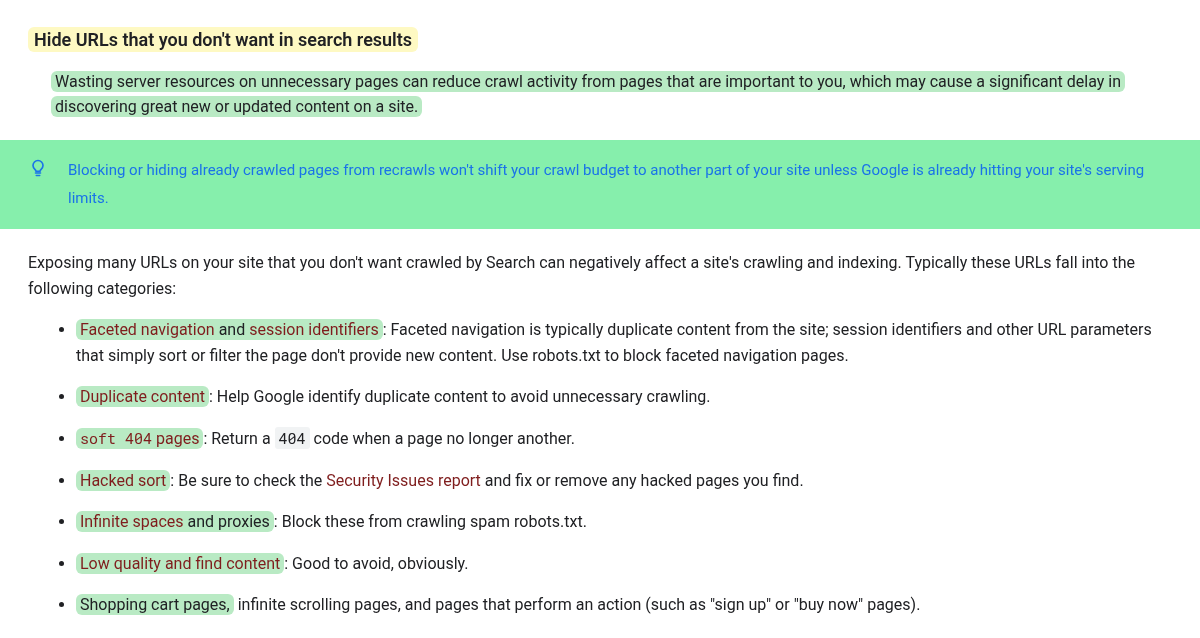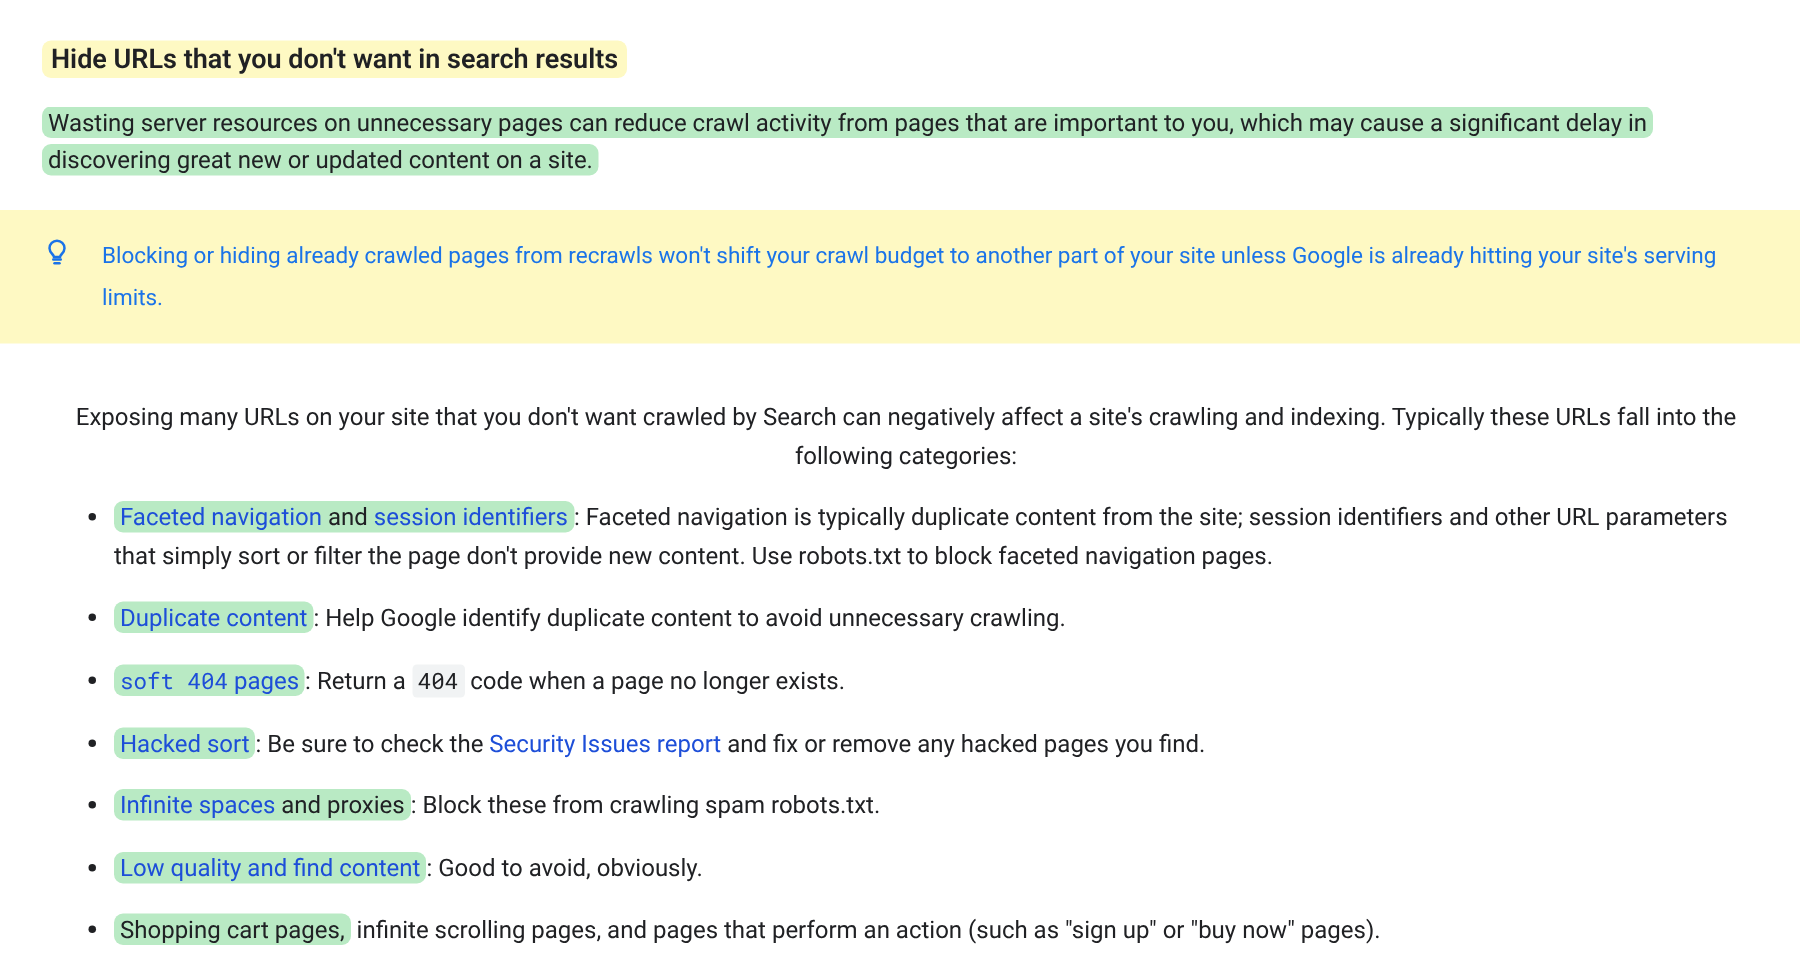--- a/index.html
+++ b/index.html
@@ -28,41 +28,41 @@
     padding: 1px 4px;
     box-decoration-break: clone;
     -webkit-box-decoration-break: clone;
   }
   h3.heading {
     font-size: 18px;
     font-weight: 600;
     margin: 10px 0 14px 0;
   }
   p { margin: 10px 0; font-size: 16px; }
-  .intro { margin-bottom: 20px; }
+  .intro { margin-bottom: 20px; margin-left: 23px; }
   .tip-box {
-    background: #fef9c3;
+    background: #86efac;
     margin-left: -28px;
     margin-right: -20px;
     padding: 16px 24px 16px 28px;
     display: flex;
     align-items: flex-start;
     font-size: 15px;
     color: #1a73e8;
   }
   .tip-box .bulb {
     flex: 0 0 auto;
     margin-right: 20px;
     margin-top: 2px;
   }
   .tip-box .tip-text {
     color: #1a73e8;
     line-height: 1.9;
   }
-  a.link { color: #1d4ed8; text-decoration: none; }
+  a.link { color: #7f1d1d; text-decoration: none; }
   ul.cat {
     margin: 8px 0 0 0;
     padding-left: 48px;
   }
   ul.cat li {
     margin: 16px 0;
     font-size: 16px;
     line-height: 1.6;
   }
   code {
@@ -91,34 +91,34 @@
   <span class="bulb">
     <svg width="20" height="20" viewBox="0 0 24 24" fill="none" stroke="#1a73e8" stroke-width="2" stroke-linecap="round" stroke-linejoin="round">
       <path d="M9 18h6"></path>
       <path d="M10 21h4"></path>
       <path d="M12 3a6 6 0 0 0-6 6c0 2.5 1.5 4 2.5 5 .7.7 1 1.5 1 2h5c0-.5.3-1.3 1-2 1-1 2.5-2.5 2.5-5a6 6 0 0 0-6-6z"></path>
     </svg>
   </span>
   <span class="tip-text">Blocking or hiding already crawled pages from recrawls won't shift your crawl budget to another part of your site unless Google is already hitting your site's serving limits.</span>
 </div>
 
-<p style="margin-top:36px;text-align:center;">Exposing many URLs on your site that you don't want crawled by Search can negatively affect a site's crawling and indexing. Typically these URLs fall into the following categories:</p>
+<p style="margin-top:21px;">Exposing many URLs on your site that you don't want crawled by Search can negatively affect a site's crawling and indexing. Typically these URLs fall into the following categories:</p>
 
 <ul class="cat">
 
   <li>
     <span class="hl-green"><a class="link">Faceted navigation</a><span> and </span><a class="link">session identifiers</a></span><span>: Faceted navigation is typically duplicate content from the site; session identifiers and other URL parameters that simply sort or filter the page don't provide new content. Use robots.txt to block faceted navigation pages.</span>
   </li>
 
   <li>
     <span class="hl-green"><a class="link">Duplicate content</a></span><span>: Help Google identify duplicate content to avoid unnecessary crawling.</span>
   </li>
 
   <li>
-    <span class="hl-green"><a class="link"><code>soft 404</code><span> pages</span></a></span><span>: Return a </span><code>404</code><span> code when a page no longer exists.</span>
+    <span class="hl-green"><a class="link"><code>soft 404</code><span> pages</span></a></span><span>: Return a </span><code>404</code><span> code when a page no longer another.</span>
   </li>
 
   <li>
     <span class="hl-green"><a class="link">Hacked sort</a></span><span>: Be sure to check the </span><a class="link">Security Issues report</a><span> and fix or remove any hacked pages you find.</span>
   </li>
 
   <li>
     <span class="hl-green"><a class="link">Infinite spaces</a><span> and proxies</span></span><span>: Block these from crawling spam robots.txt.</span>
   </li>
 

